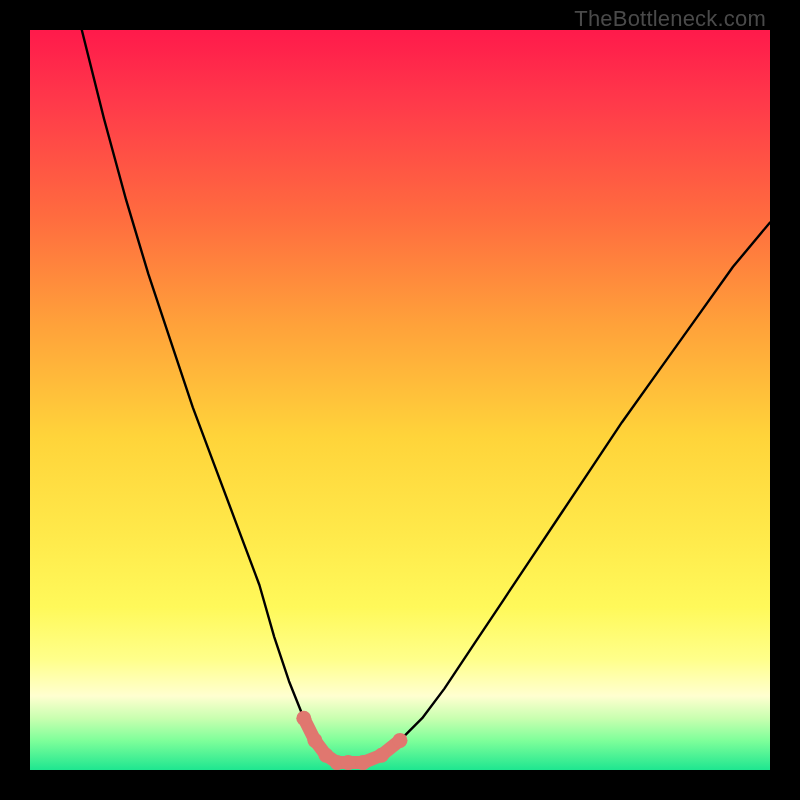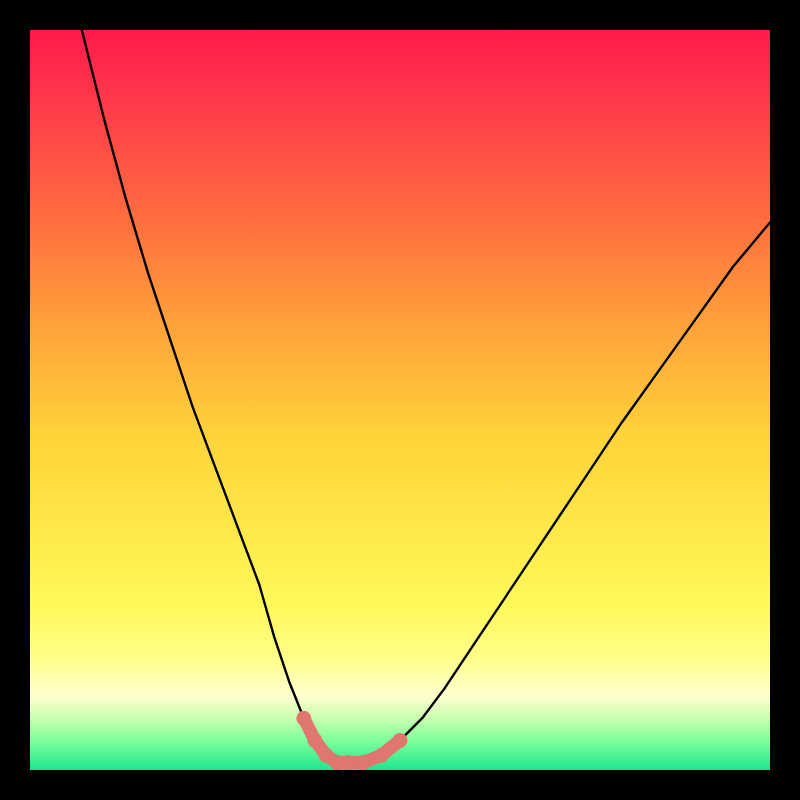--- a/index.html
+++ b/index.html
@@ -59,20 +59,21 @@
     overflow: visible;
   }
 </style>
 </head>
 <body>
 
 <div class="frame">
 
   <div class="plot-area"></div>
 
+  <div class="watermark">TheBottleneck.com</div>
 
   <svg class="overlay" viewBox="0 0 740 740">
     <path id="curve-path" fill="none" stroke="#000" stroke-width="2.4" stroke-linecap="round" stroke-linejoin="round" d="M51.8 0.0 L74.0 88.8 L96.2 170.2 L118.4 244.2 L140.6 310.8 L162.8 377.4 L185.0 436.6 L207.2 495.8 L229.4 555.0 L244.2 606.8 L259.0 651.2 L273.8 688.2 L284.9 710.4 L296.0 725.2 L307.1 732.6 L318.2 732.6 L333.0 732.6 L351.5 725.2 L370.0 710.4 L392.2 688.2 L414.4 658.6 L444.0 614.2 L473.6 569.8 L503.2 525.4 L532.8 481.0 L562.4 436.6 L592.0 392.2 L629.0 340.4 L666.0 288.6 L703.0 236.8 L740.0 192.4 "></path>
     <path id="valley-path" fill="none" stroke="#e0776f" stroke-width="13" stroke-linecap="round" stroke-linejoin="round" d="M273.8 688.2 L284.9 710.4 L296.0 725.2 L307.1 732.6 L318.2 732.6 L333.0 732.6 L351.5 725.2 L370.0 710.4 "></path>
     <g id="valley-dots">
         <circle cx="273.8" cy="688.2" r="7.5" fill="#e0776f"></circle>
         <circle cx="284.9" cy="710.4" r="7.5" fill="#e0776f"></circle>
         <circle cx="296.0" cy="725.2" r="7.5" fill="#e0776f"></circle>
         <circle cx="307.1" cy="732.6" r="7.5" fill="#e0776f"></circle>
         <circle cx="318.2" cy="732.6" r="7.5" fill="#e0776f"></circle>

